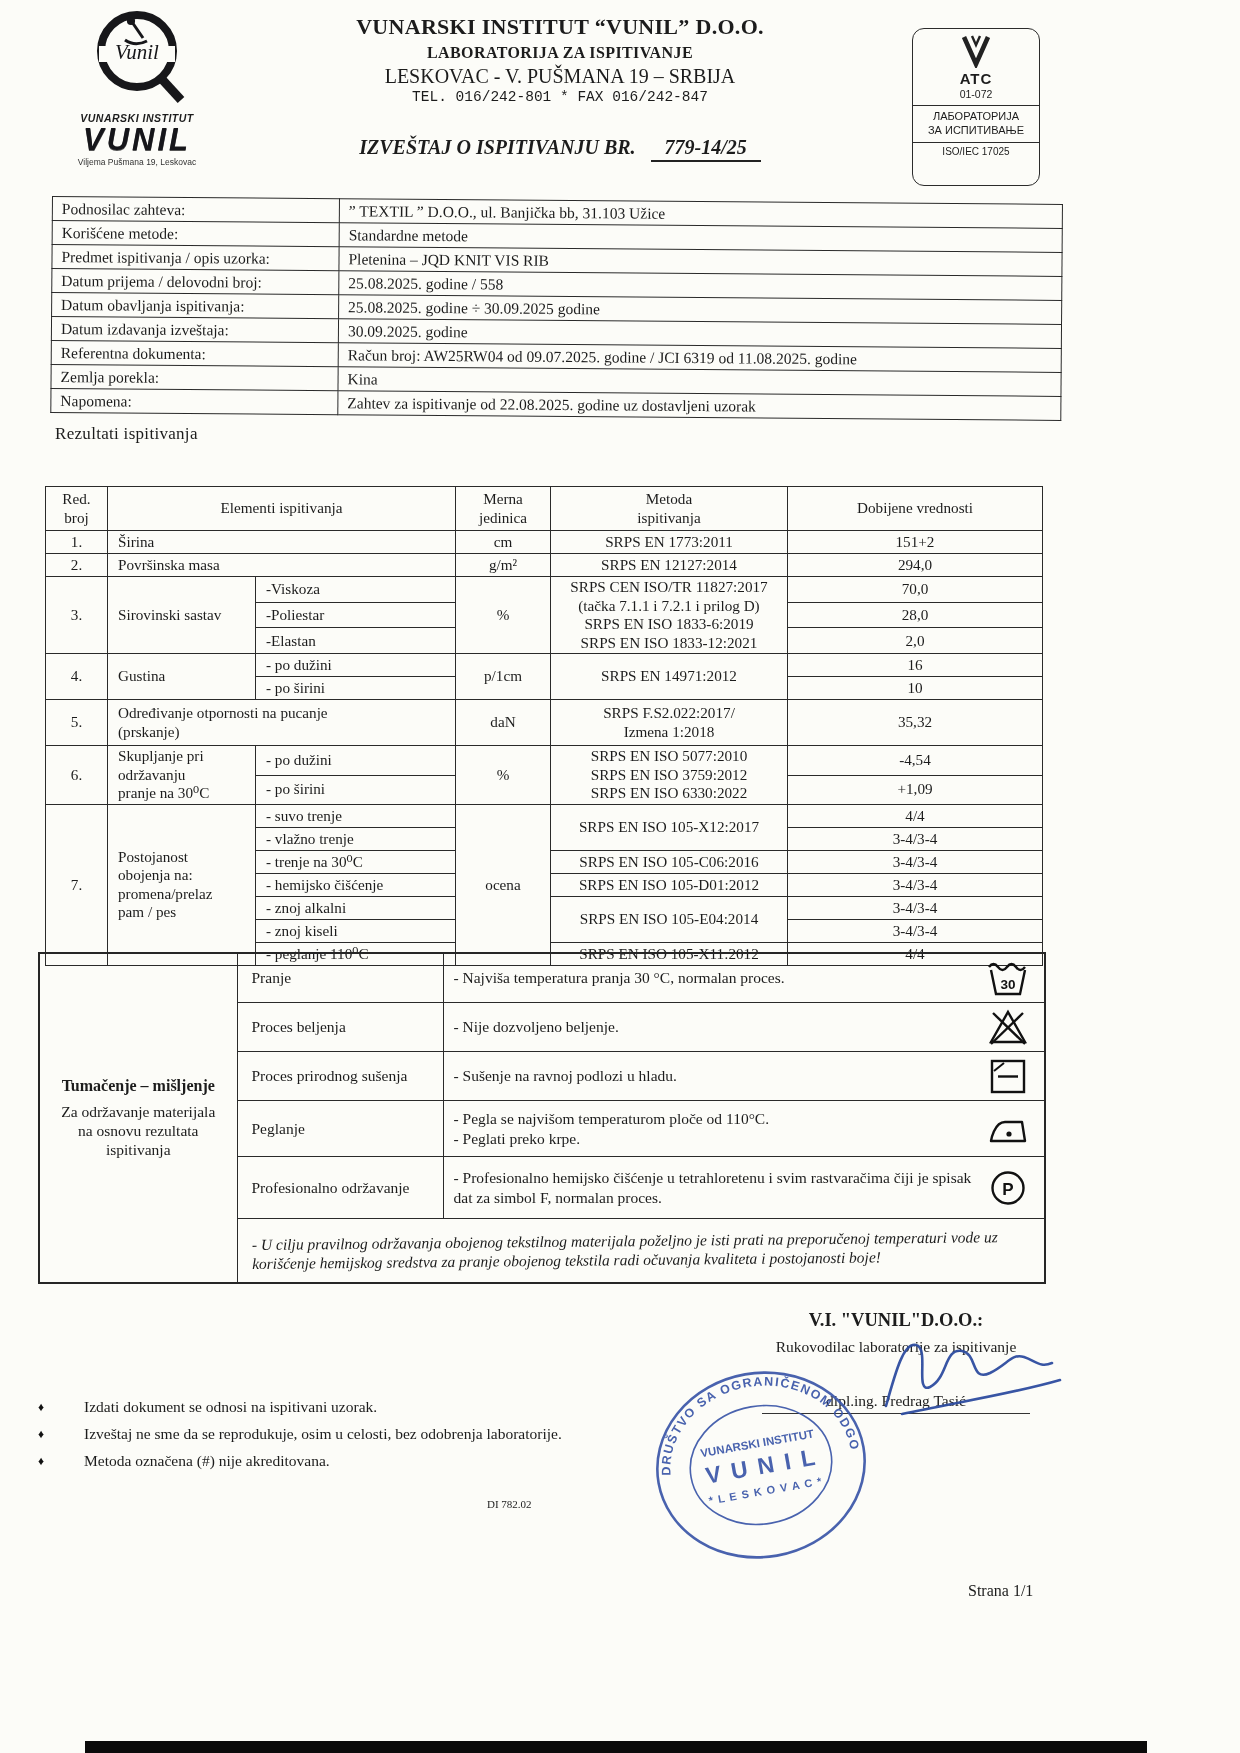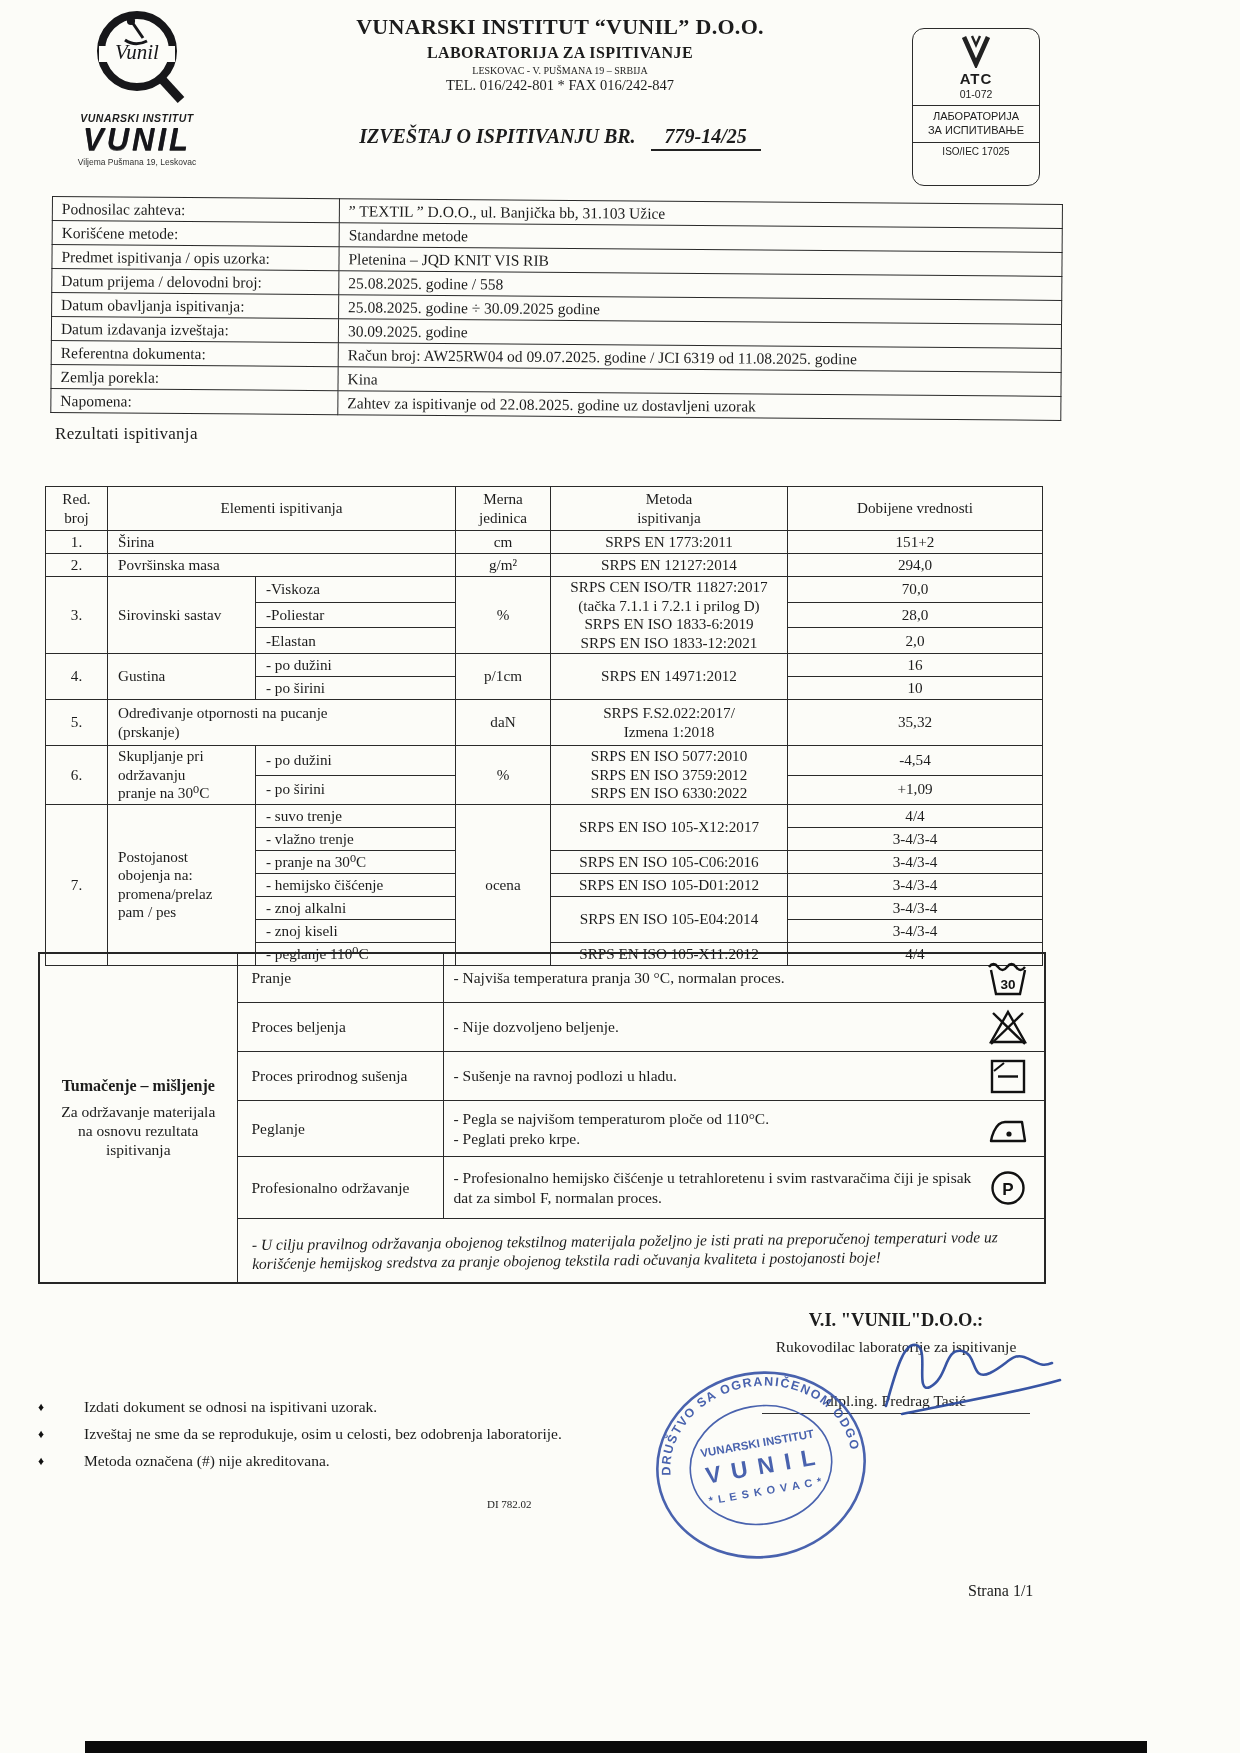--- a/index.html
+++ b/index.html
@@ -15,22 +15,22 @@
   
   .logo-block { position:absolute; left:48px; top:6px; width:178px; text-align:center; }
   .logo-inst  { font-family:"Liberation Sans","DejaVu Sans",sans-serif; font-style:italic; font-weight:bold; font-size:10.5px; letter-spacing:.5px; margin-top:2px; }
   .logo-vunil { font-family:"Liberation Sans","DejaVu Sans",sans-serif; font-style:italic; font-weight:900; font-size:31px; letter-spacing:3px; line-height:1; color:#16161a;
                 text-shadow:0 1px 0 #555; }
   .logo-addr  { font-family:"Liberation Sans","DejaVu Sans",sans-serif; font-size:8.5px; margin-top:2px; color:#333; }
 
   .head-center { position:absolute; left:240px; top:14px; width:640px; text-align:center; }
   .inst-name { font-size:22px; font-weight:bold; letter-spacing:.3px; }
   .lab-name  { font-size:16px; font-weight:bold; margin-top:4px; letter-spacing:.4px; }
-  .addr      { font-size:10px; margin-top:3px; }
-  .tel       { font-size:14.5px; margin-top:1px; }
+  .addr      { font-size:20px; margin-top:3px; }
+  .tel       { font-size:14.5px; margin-top:1px;font-family:Liberation Mono, monospace; }
   .report-line { margin-top:31px; font-size:20px; font-weight:bold; font-style:italic; }
   .report-num  { display:inline-block; border-bottom:2.2px solid #222; padding:0 14px 1px 14px; margin-left:10px; }
 
   .atc-box { position:absolute; left:912px; top:28px; width:128px; height:158px;
              border:1.6px solid #2b2b2b; border-radius:12px; text-align:center;
              font-family:"Liberation Sans","DejaVu Sans",sans-serif; padding-top:5px; }
   .atc-name { font-size:15px; font-weight:bold; letter-spacing:1px; margin-top:-2px; }
   .atc-num  { font-size:10.5px; margin-top:1px; }
   .atc-div  { border-top:1.3px solid #2b2b2b; margin:5px 0 4px 0; }
   .atc-l    { font-size:11px; line-height:1.25; }
@@ -286,21 +286,21 @@
         <td class="el">- suvo trenje</td>
         <td class="c" rowspan="7">ocena</td>
         <td class="c" rowspan="2">SRPS EN ISO 105-X12:2017</td>
         <td class="c">4/4</td>
       </tr>
       <tr>
         <td class="el">- vlažno trenje</td>
         <td class="c">3-4/3-4</td>
       </tr>
       <tr>
-        <td class="el">- pranje na 30⁰C</td>
+        <td class="el">- trenje na 30⁰C</td>
         <td class="c">SRPS EN ISO 105-C06:2016</td>
         <td class="c">3-4/3-4</td>
       </tr>
       <tr>
         <td class="el">- hemijsko čišćenje</td>
         <td class="c">SRPS EN ISO 105-D01:2012</td>
         <td class="c">3-4/3-4</td>
       </tr>
       <tr>
         <td class="el">- znoj alkalni</td>

